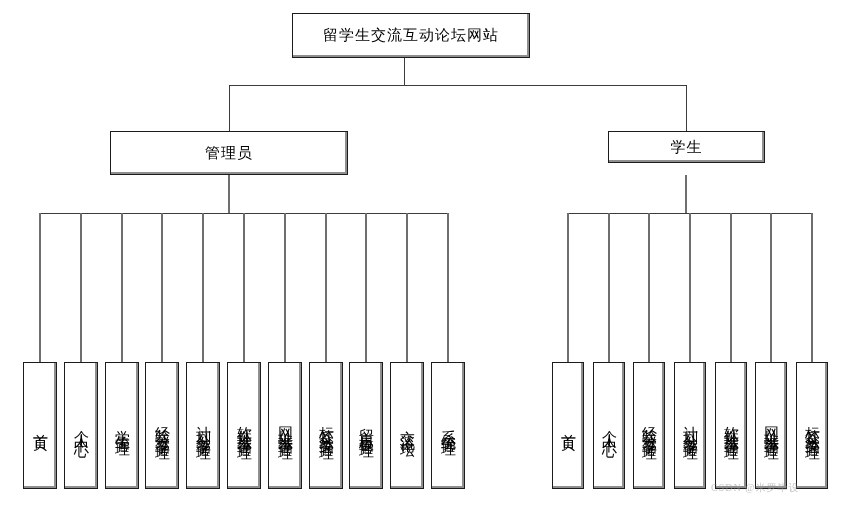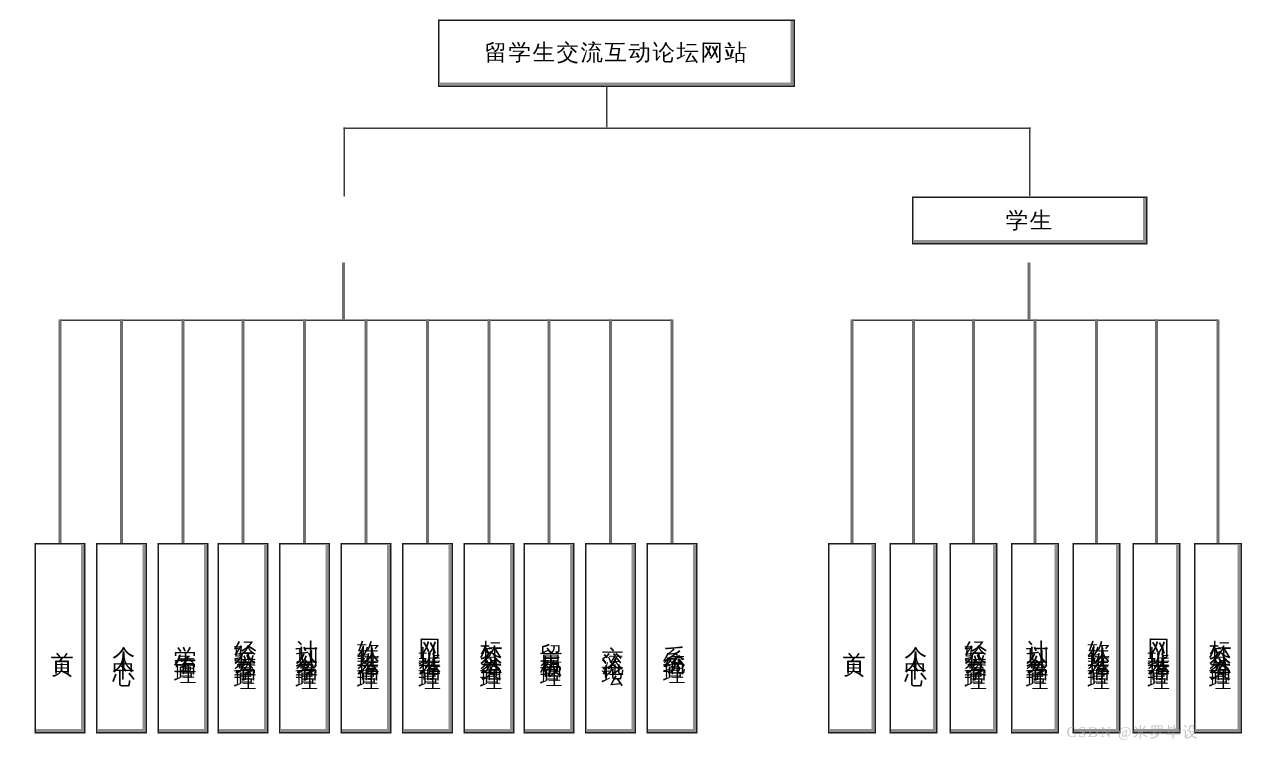--- a/index.html
+++ b/index.html
@@ -56,20 +56,23 @@
 
   <div class="node" style="left:292px;top:13px;width:238px;height:45px;">
     <span>留学生交流互动论坛网站</span>
   </div>
 
   <div class="vline" style="left:404px;top:58px;height:27px;"></div>
   <div class="hline" style="left:229px;top:85px;width:458px;"></div>
   <div class="vline" style="left:229px;top:85px;height:46px;"></div>
   <div class="vline" style="left:686px;top:85px;height:46px;"></div>
 
+  <div class="node" style="left:110px;top:131px;width:238px;height:44px;">
+    <span>管理员</span>
+  </div>
   <div class="node" style="left:608px;top:131px;width:157px;height:32px;">
     <span>学生</span>
   </div>
 
   <div class="vline thick" style="left:228px;top:175px;height:38px;"></div>
   <div class="vline thick" style="left:685px;top:175px;height:38px;"></div>
   <div class="hline" style="left:40px;top:213px;width:408px;"></div>
   <div class="hline" style="left:568px;top:213px;width:244px;"></div>
 
   <div class="vline thick" style="left:39px;top:213px;height:149px;"></div>

